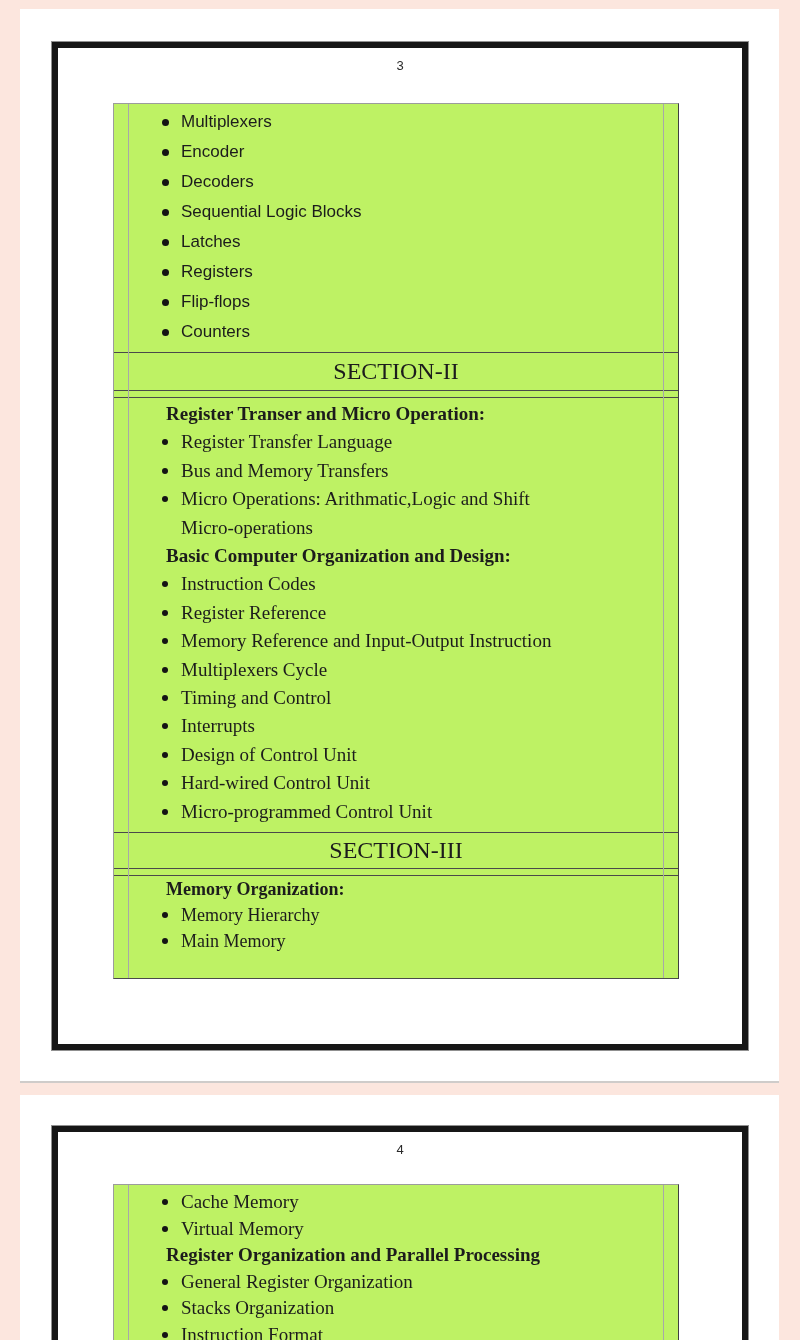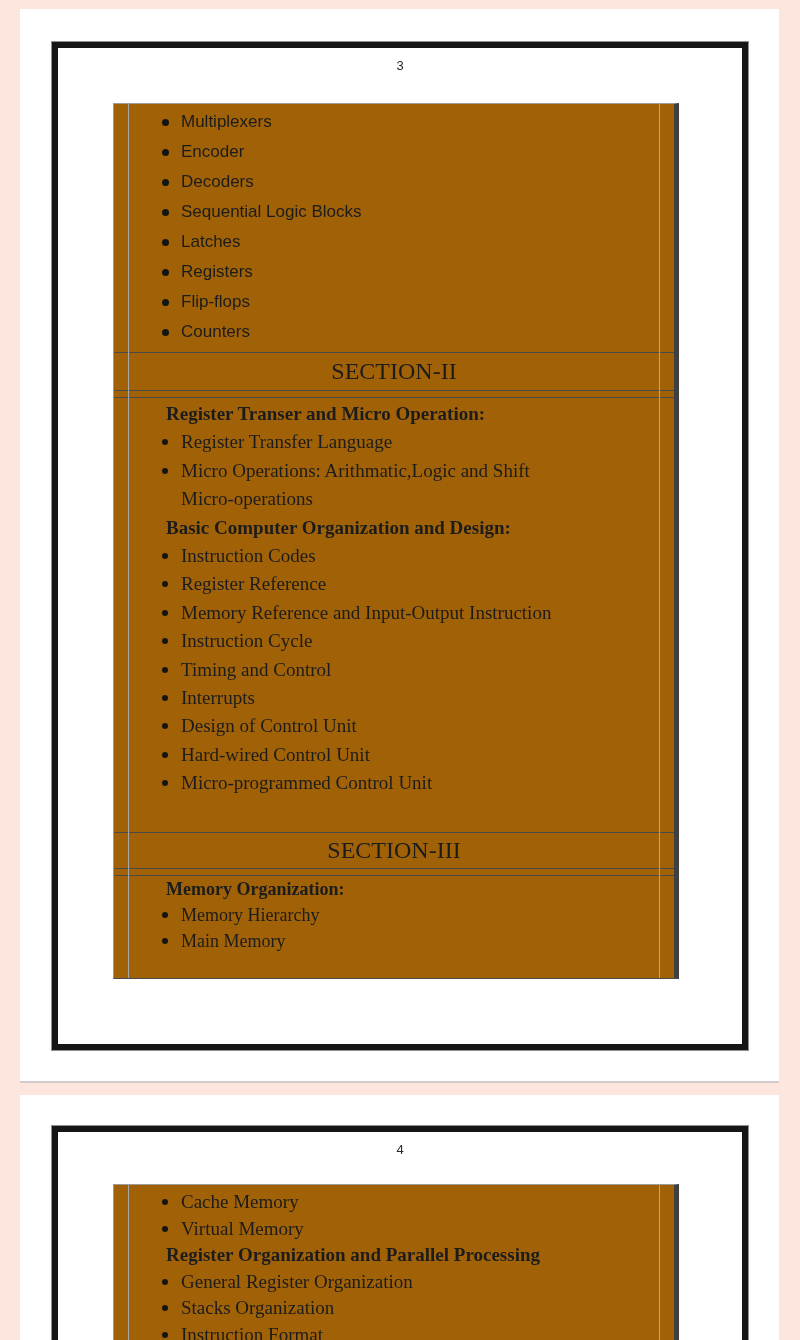--- a/index.html
+++ b/index.html
@@ -9,21 +9,21 @@
   #p3c{left:20px;top:9px;width:759px;height:1072px;border-bottom:2px solid #cfccca;}
   #p4c{left:20px;top:1095px;width:759px;height:245px;overflow:hidden;}
 
   .pborder{position:absolute;background:#ffffff;border:6px solid #161616;outline:1px solid #909090;box-sizing:border-box;}
   #p3b{left:32px;top:33px;width:696px;height:1008px;}
   #p4b{left:32px;top:31px;width:696px;height:320px;}
 
   .pagenum{position:absolute;left:0;right:0;top:10px;text-align:center;
            font-family:"Liberation Sans",sans-serif;font-size:13px;color:#2a2a2a;}
 
-  .stable{position:absolute;background:#a16207;border-left:1px solid #9c9c9c;border-right:5px solid #404040;box-sizing:border-box;}
+  .stable{position:absolute;background:#bef264;border-left:1px solid #9c9c9c;border-right:1px solid #404040;box-sizing:border-box;}
   #p3t{left:93px;top:94px;width:566px;height:876px;border-top:1px solid #9c9c9c;border-bottom:1px solid #4a4a4a;}
   #p4t{left:93px;top:89px;width:566px;height:260px;border-top:1px solid #9c9c9c;}
 
   .vl{position:absolute;top:0;bottom:0;width:1px;background:#a8a8a8;z-index:2;}
   .vl.l{left:14px;}
   .vl.r{right:14px;}
 
   .row{position:relative;box-sizing:border-box;padding-left:15px;padding-right:15px;}
   .r-list{height:249px;border-bottom:1px solid #4a4a4a;}
   .r-sec{border-bottom:1px solid #4a4a4a;text-align:center;font-weight:normal;font-size:24px;}
@@ -78,30 +78,31 @@
         <span>SECTION-II</span>
       </div>
 
       <div class="row r-gap"></div>
 
       <div class="row r-c1">
         <div class="heading">Register Transer and Micro Operation:</div>
         <ul class="slist">
 
         <li>Register Transfer Language</li>
+            <li>Bus and Memory Transfers</li>
             <li>Micro Operations: Arithmatic,Logic and Shift
 Micro-operations</li>
           </ul>
         <div class="heading">Basic Computer Organization and Design:</div>
         <ul class="slist">
 
         <li>Instruction Codes</li>
             <li>Register Reference</li>
             <li>Memory Reference and Input-Output Instruction</li>
-            <li>Instruction Cycle</li>
+            <li>Multiplexers Cycle</li>
             <li>Timing and Control</li>
             <li>Interrupts</li>
             <li>Design of Control Unit</li>
             <li>Hard-wired Control Unit</li>
             <li>Micro-programmed Control Unit</li>
           </ul>
       </div>
 
       <div class="row r-sec" id="r-sec3">
         <span>SECTION-III</span>

